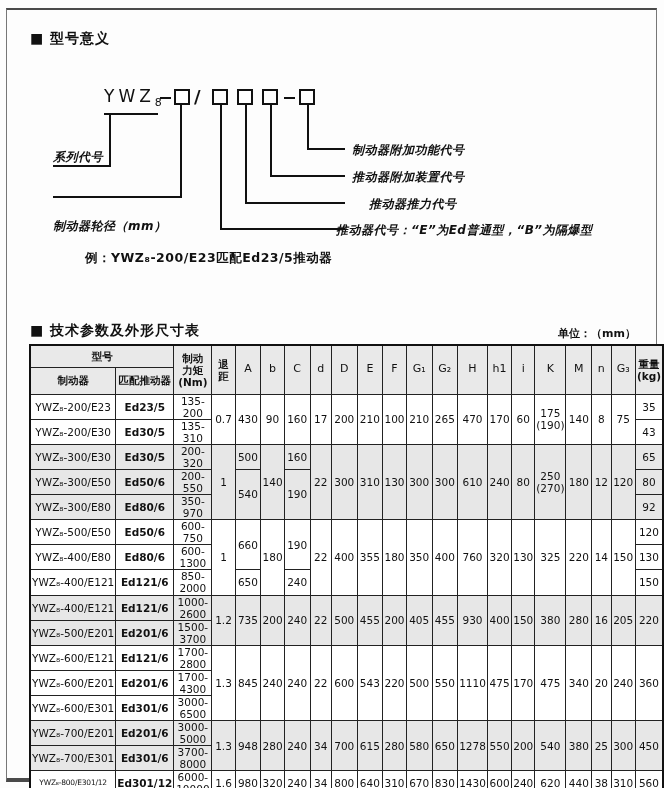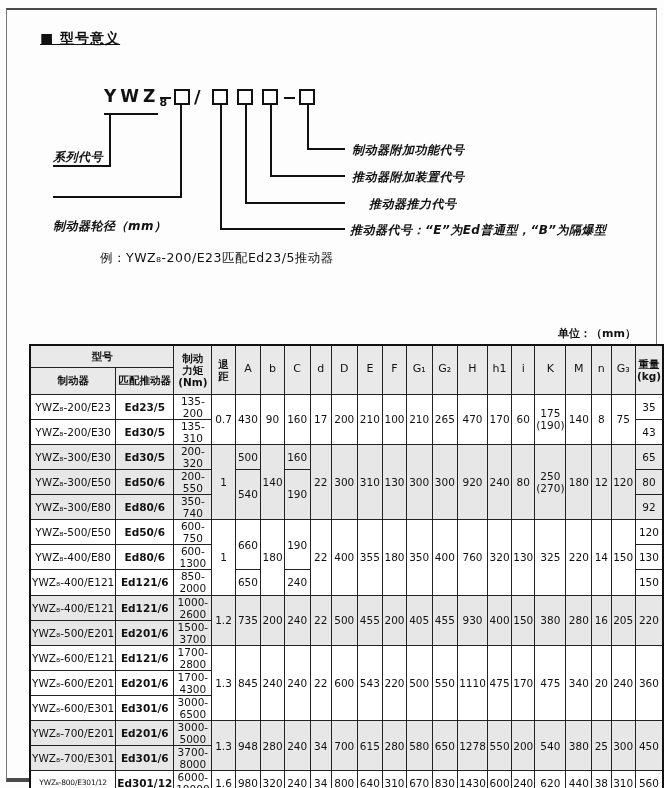--- a/index.html
+++ b/index.html
@@ -4,31 +4,31 @@
 <style>
   * { margin:0; padding:0; box-sizing:border-box; }
   html,body { width:664px; height:788px; background:#fdfdfd; font-family:"DejaVu Sans",sans-serif; color:#111; }
   .page { position:relative; width:664px; height:788px; overflow:hidden; }
   .frame { position:absolute; left:6px; top:8px; width:651px; height:774px;
            border:1px solid #777; border-top:2px solid #4a4a4a; border-bottom:4px solid #4a4a4a; }
 
   .sec-title { position:absolute; font-size:14px; font-weight:bold; letter-spacing:1px; }
 
   
-  .code-text { position:absolute; left:104px; top:86px; font-size:17px; font-weight:bold; letter-spacing:4px; white-space:nowrap; }
+  .code-text { position:absolute; left:104px; top:86px; font-size:17px; font-weight:normal; letter-spacing:4px; white-space:nowrap; }
   .code-text sub { font-size:11px; letter-spacing:0; }
   .underline { position:absolute; left:104px; top:113px; width:54px; height:2px; background:#111; }
   .dash { position:absolute; top:97px; width:11px; height:2px; background:#111; }
   .slash { position:absolute; left:194px; top:86px; font-size:18px; font-weight:bold; }
   .cbox { position:absolute; top:89px; width:16px; height:16px; border:2px solid #111; background:#fff; }
   .conn { position:absolute; }
   .conn.lr { border-right:2px solid #111; border-bottom:2px solid #111; }
   .conn.ll { border-left:2px solid #111; border-bottom:2px solid #111; }
   .dlabel { position:absolute; font-size:12px; font-weight:bold; white-space:nowrap; letter-spacing:0.5px;font-style:italic; }
-  .example { position:absolute; left:100px; top:250px; font-size:12.5px; font-weight:normal; letter-spacing:0.5px;text-align:right; }
+  .example { position:absolute; left:85px; top:250px; font-size:12.5px; font-weight:bold; letter-spacing:0.5px;text-align:right; }
 
   
   .unit { position:absolute; right:28px; top:326px; font-size:11px; font-weight:bold; }
   table.spec { position:absolute; left:29px; top:344px; border-collapse:collapse; table-layout:fixed;
                border:2px solid #111; background:#fff; }
   table.spec th, table.spec td { border:1px solid #222; text-align:center; vertical-align:middle;
                white-space:pre-line; font-size:10.5px; padding:0 1px; line-height:1.15; }
   table.spec th { height:22px; font-weight:normal; font-size:11px; }
   table.spec th.cn { font-weight:bold; font-size:10.5px; }
   table.spec td { height:19.5px; }
@@ -40,21 +40,21 @@
   tr.hdr th { background:#e9e9e9; }
 
   .note { position:absolute; left:23px; top:730px; font-size:12.5px; font-weight:bold; letter-spacing:0.3px; white-space:nowrap; }
 </style>
 </head>
 <body>
 
 <div class="page">
   <div class="frame"></div>
 
-  <div class="sec-title" style="left:40px; top:30px;text-decoration:underline;">■ 型号意义</div>
+  <div class="sec-title" style="left:30px; top:30px;">■ 型号意义</div>
 
   <div>
     <div class="code-text"><span>YWZ</span><sub>8</sub></div>
     <div class="underline"></div>
     <div class="dash" style="left:160px;"></div>
     <div class="cbox" style="left:174px;"></div>
     <div class="slash">/</div>
     <div class="cbox" style="left:212px;"></div>
     <div class="cbox" style="left:237px;"></div>
     <div class="cbox" style="left:262px;"></div>
@@ -66,25 +66,26 @@
     <div class="conn ll" style="left:307px; top:105px; width:38px; height:45px;"></div>
     <div class="conn ll" style="left:270px; top:105px; width:75px; height:72px;"></div>
     <div class="conn ll" style="left:245px; top:105px; width:100px; height:99px;"></div>
     <div class="conn ll" style="left:220px; top:105px; width:125px; height:125px;"></div>
 
     <div class="dlabel" style="left:53px; top:149px;">系列代号</div>
     <div class="dlabel" style="left:53px; top:180px;margin-top:38px;">制动器轮径（mm）</div>
     <div class="dlabel" style="left:352px; top:142px;">制动器附加功能代号</div>
     <div class="dlabel" style="left:352px; top:169px;">推动器附加装置代号</div>
     <div class="dlabel" style="left:369px; top:196px;">推动器推力代号</div>
-    <div class="dlabel" style="left:350px; top:222px;">推动器代号：“E”为Ed普通型，“B”为隔爆型</div>
+    <div class="dlabel" style="left:336px; top:222px;">推动器代号：“E”为Ed普通型，“B”为隔爆型</div>
 
     <div class="example">例：YWZ₈-200/E23匹配Ed23/5推动器</div>
   </div>
 
+  <div class="sec-title" style="left:30px; top:322px;">■ 技术参数及外形尺寸表</div>
   <div class="unit">单位：（mm）</div>
 
   <table class="spec">
     <colgroup>
       <col style="width:63px">
         <col style="width:48px">
         <col style="width:39px">
         <col style="width:25px">
       <col style="width:27px">
         <col style="width:24px">
@@ -173,42 +174,42 @@
           <td rowspan="3">1</td>
           <td>500</td>
           <td rowspan="3">140</td>
           <td>160</td>
           <td rowspan="3">22</td>
           <td rowspan="3">300</td>
           <td rowspan="3">310</td>
           <td rowspan="3">130</td>
           <td rowspan="3">300</td>
           <td rowspan="3">300</td>
-          <td rowspan="3">920</td>
+          <td rowspan="3">610</td>
           <td rowspan="3">240</td>
           <td rowspan="3">80</td>
           <td rowspan="3">250
 (270)</td>
           <td rowspan="3">180</td>
           <td rowspan="3">12</td>
           <td rowspan="3">120</td>
           <td>65</td>
         </tr>
         <tr class="shade">
           <td class="col-0">YWZ₈-300/E50</td>
           <td class="col-1">Ed50/6</td>
           <td class="col-2">200-550</td>
           <td rowspan="2">540</td>
           <td rowspan="2">190</td>
           <td>80</td>
         </tr>
         <tr class="shade">
           <td class="col-0">YWZ₈-300/E80</td>
           <td class="col-1">Ed80/6</td>
-          <td class="col-2">350-740</td>
+          <td class="col-2">350-970</td>
           <td>92</td>
         </tr>
         <tr>
           <td class="col-0">YWZ₈-500/E50</td>
           <td class="col-1">Ed50/6</td>
           <td class="col-2">600-750</td>
           <td rowspan="3">1</td>
           <td rowspan="2">660</td>
           <td rowspan="3">180</td>
           <td rowspan="2">190</td>

